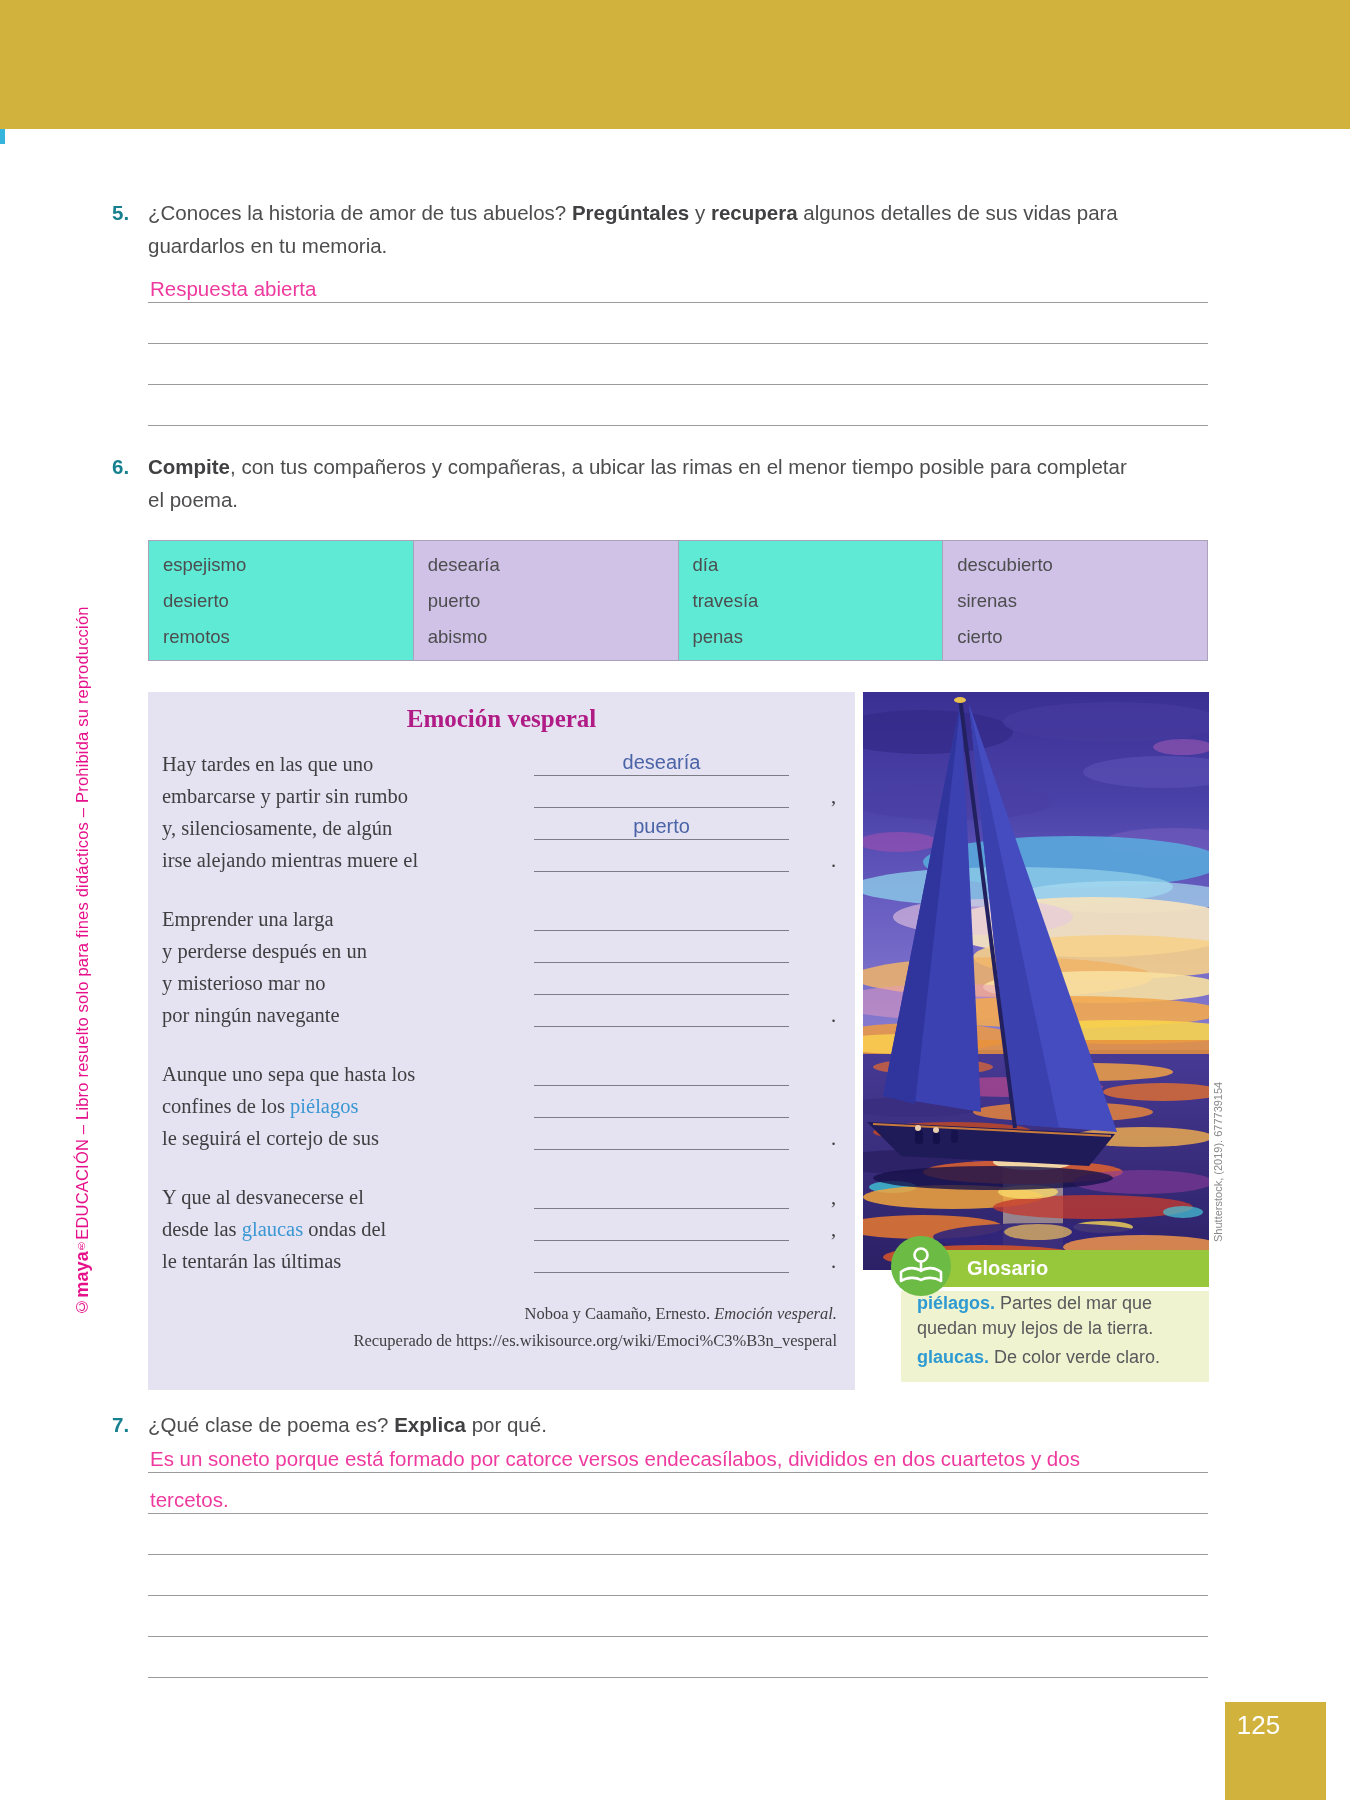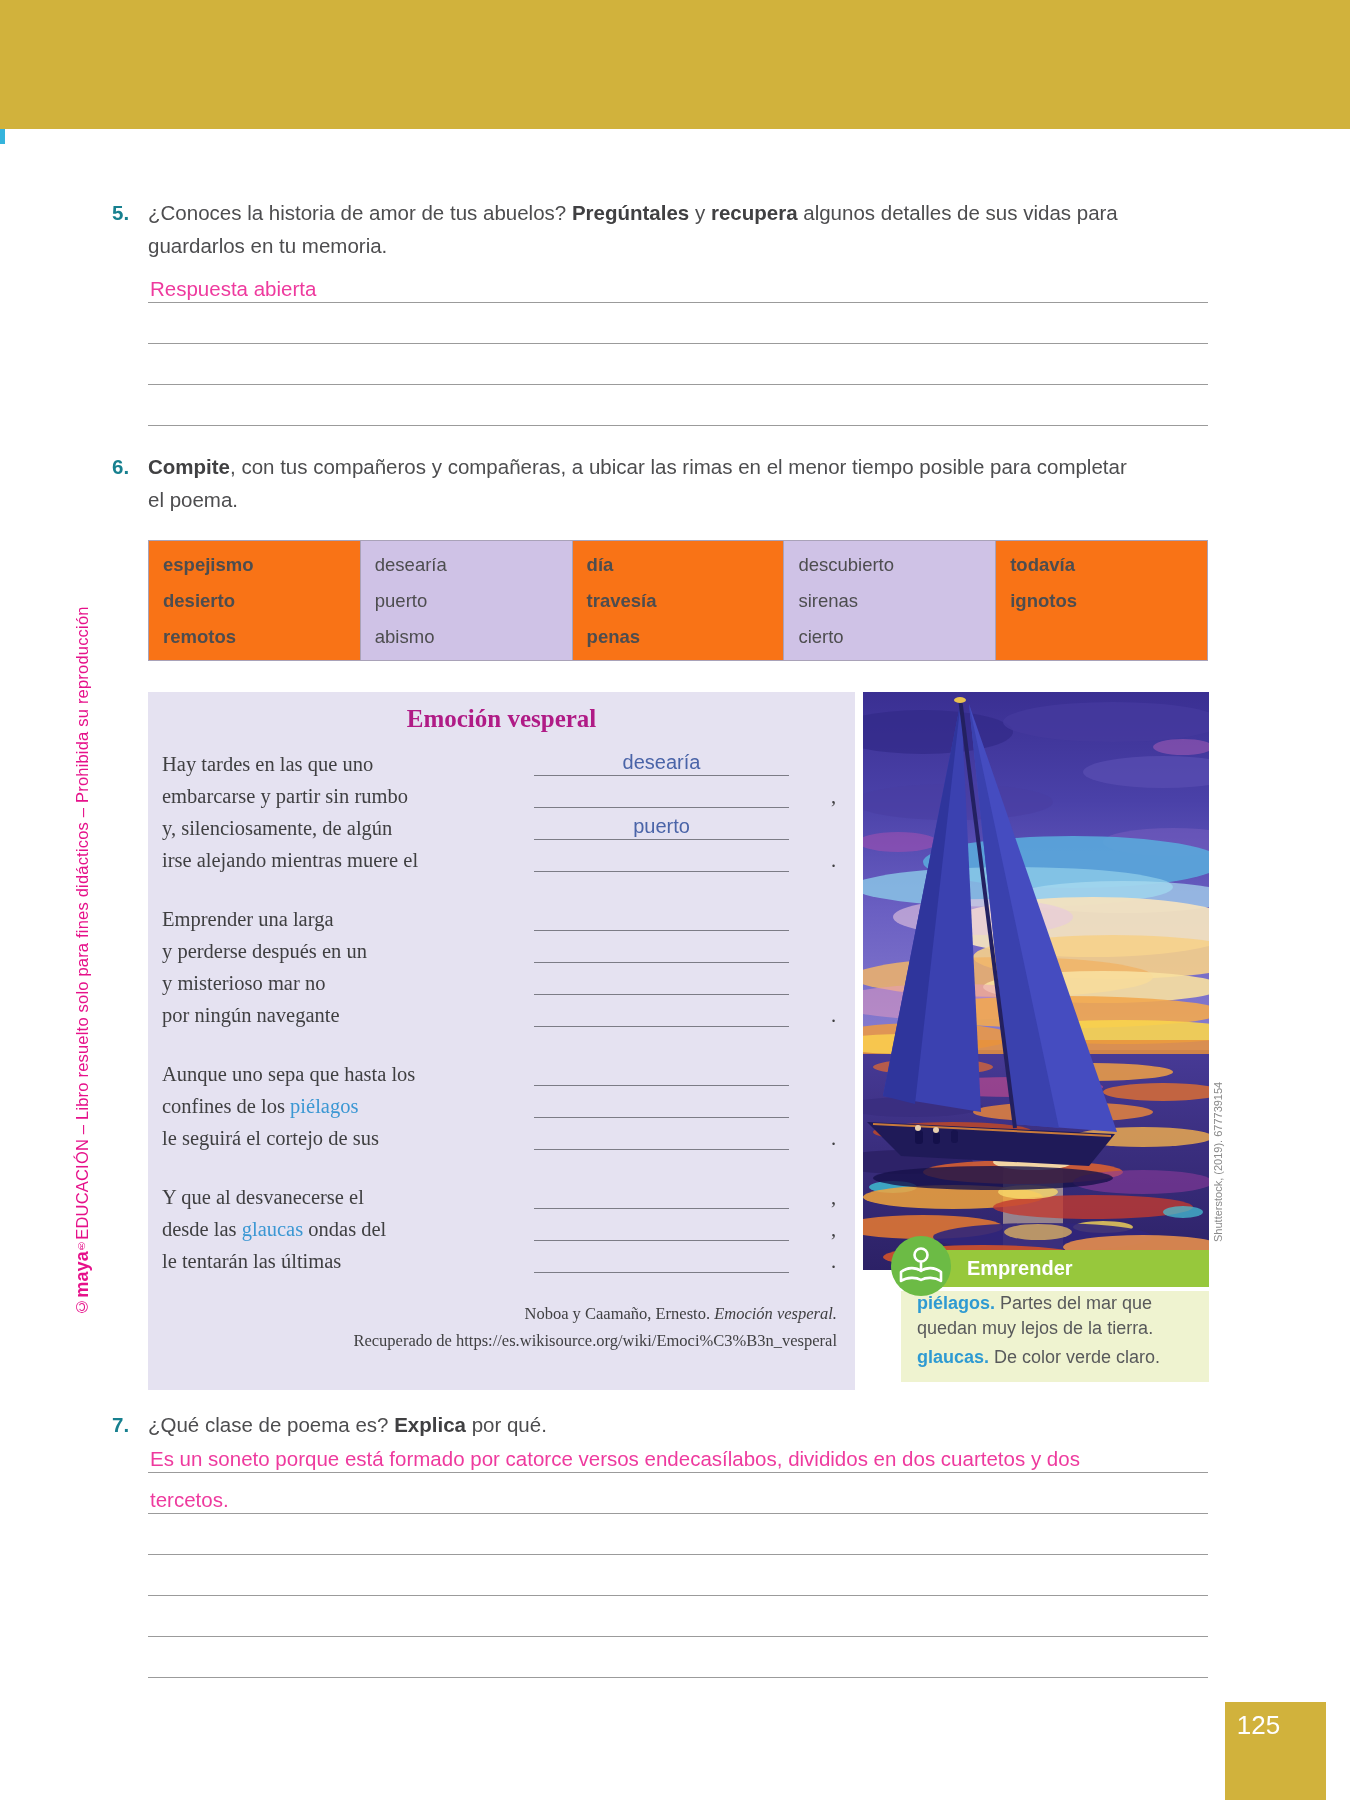--- a/index.html
+++ b/index.html
@@ -20,21 +20,21 @@
   .qtext{flex:1;color:#4d4d4f;}
   .qtext b{color:#404042;}
   .answer-lines{position:absolute;left:148px;width:1060px;}
   .ans-line{height:40px;border-bottom:1.6px solid #9b9b9b;display:flex;align-items:flex-end;}
   .pink-ans{color:#ee3a9e;font-size:20.5px;line-height:26px;padding-left:2px;}
   
   .word-table{position:absolute;left:148px;top:540px;width:1060px;height:121px;display:flex;
       border:1px solid #a9a2b8;box-sizing:border-box;}
   .wt-col{flex:1;padding:6px 0 0 14px;box-sizing:border-box;}
   .wt-col + .wt-col{border-left:1px solid #a9a2b8;}
-  .wt-light{background:#f97316;font-weight:bold;}
+  .wt-light{background:#5eead4;}
   .wt-dark{background:#cfc2e6;}
   .wt-word{font-size:18.5px;line-height:36px;color:#4d4d4f;}
   
   .poem-box{position:absolute;left:148px;top:692px;width:707px;height:698px;background:#e5e2f1;
       box-sizing:border-box;padding:12px 14px 0 14px;font-family:"Liberation Serif",serif;}
   .poem-title{text-align:center;font-size:25px;font-weight:bold;color:#b01b86;line-height:30px;margin-bottom:10px;}
   .stanza{margin-bottom:27px;}
   .verse{display:flex;align-items:flex-end;height:32px;gap:42px;}
   .vtext{flex:0 0 330px;font-size:20.5px;color:#3f3f41;white-space:nowrap;}
   .vtext .bluew{color:#3b97d3;}
@@ -105,25 +105,20 @@
     </div>
     <div class="wt-col wt-light">
       <div class="wt-word">día</div>
       <div class="wt-word">travesía</div>
       <div class="wt-word">penas</div>
     </div>
     <div class="wt-col wt-dark">
       <div class="wt-word">descubierto</div>
       <div class="wt-word">sirenas</div>
       <div class="wt-word">cierto</div>
-    </div>
-    <div class="wt-col wt-light">
-      <div class="wt-word">todavía</div>
-      <div class="wt-word">ignotos</div>
-      <div class="wt-word"></div>
     </div>
   </div>
 
   <div class="poem-box">
     <div class="poem-title">Emoción vesperal</div>
 
     <div class="stanza">
       <div class="verse">
         <span class="vtext">Hay tardes en las que uno</span>
         <span class="vblank">
@@ -317,21 +312,21 @@
       <circle cx="55" cy="436" r="3" fill="#e8d0b0"></circle>
       <circle cx="73" cy="438" r="3" fill="#e8d0b0"></circle>
       <ellipse cx="130" cy="486" rx="120" ry="12" fill="#17124a" opacity="0.8"></ellipse>
     </svg>
   </div>
 
   <div class="img-credit">Shutterstock, (2019). 677739154</div>
 
   <div class="glossary">
     <div class="glossary-header">
-      <span>Emprender</span>
+      <span>Glosario</span>
     </div>
     <div class="glossary-icon">
       <svg viewBox="0 0 64 64">
         <circle cx="32" cy="32" r="30" fill="#6cbb45"></circle>
         <path d="M12,38 C18,33 27,33 32,37 C37,33 46,33 52,38 L52,47 C46,43 37,43 32,46 C27,43 18,43 12,47 Z" fill="none" stroke="#ffffff" stroke-width="2.6" stroke-linejoin="round"></path>
         <circle cx="32" cy="21" r="6.5" fill="none" stroke="#ffffff" stroke-width="2.6"></circle>
         <path d="M32,27.5 L32,37" stroke="#ffffff" stroke-width="2.6"></path>
       </svg>
     </div>
     <div class="glossary-body">

